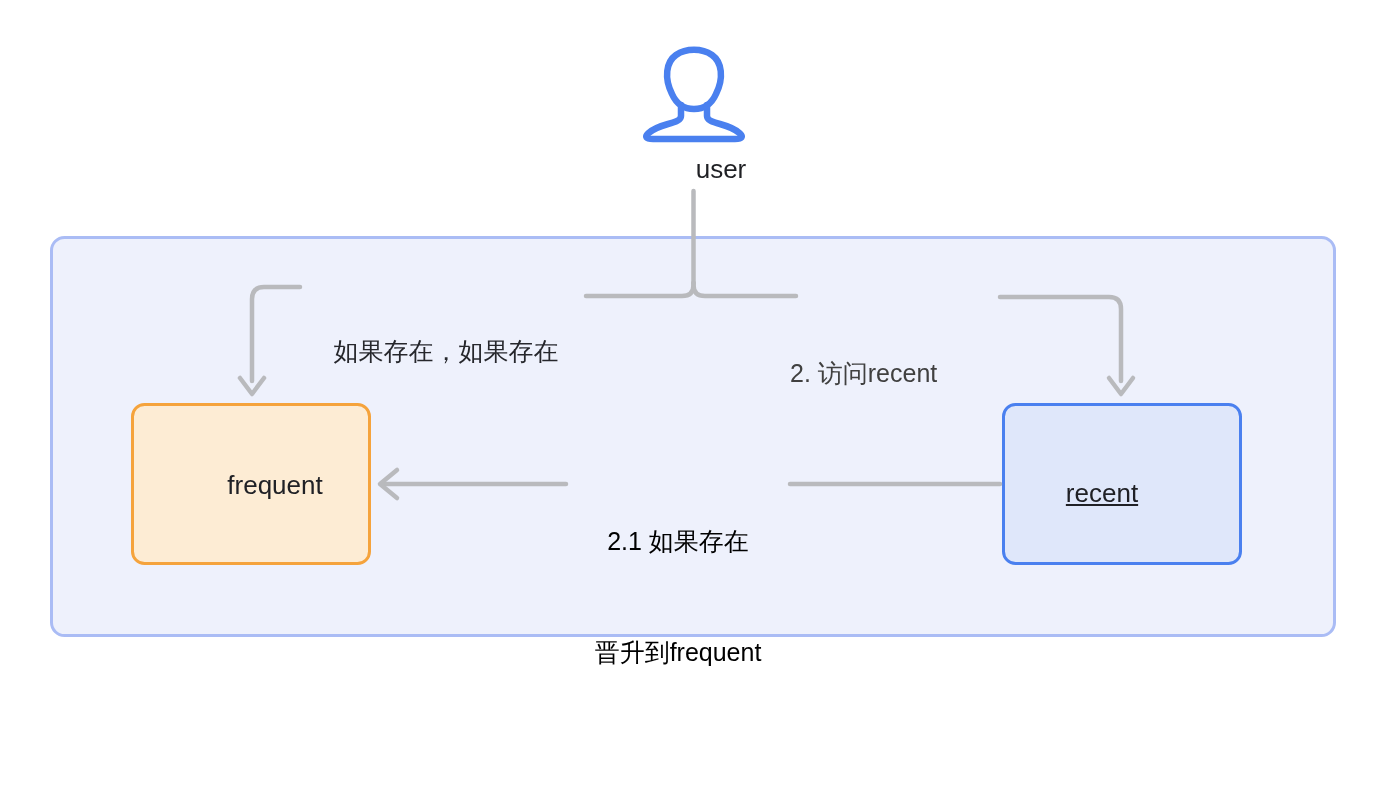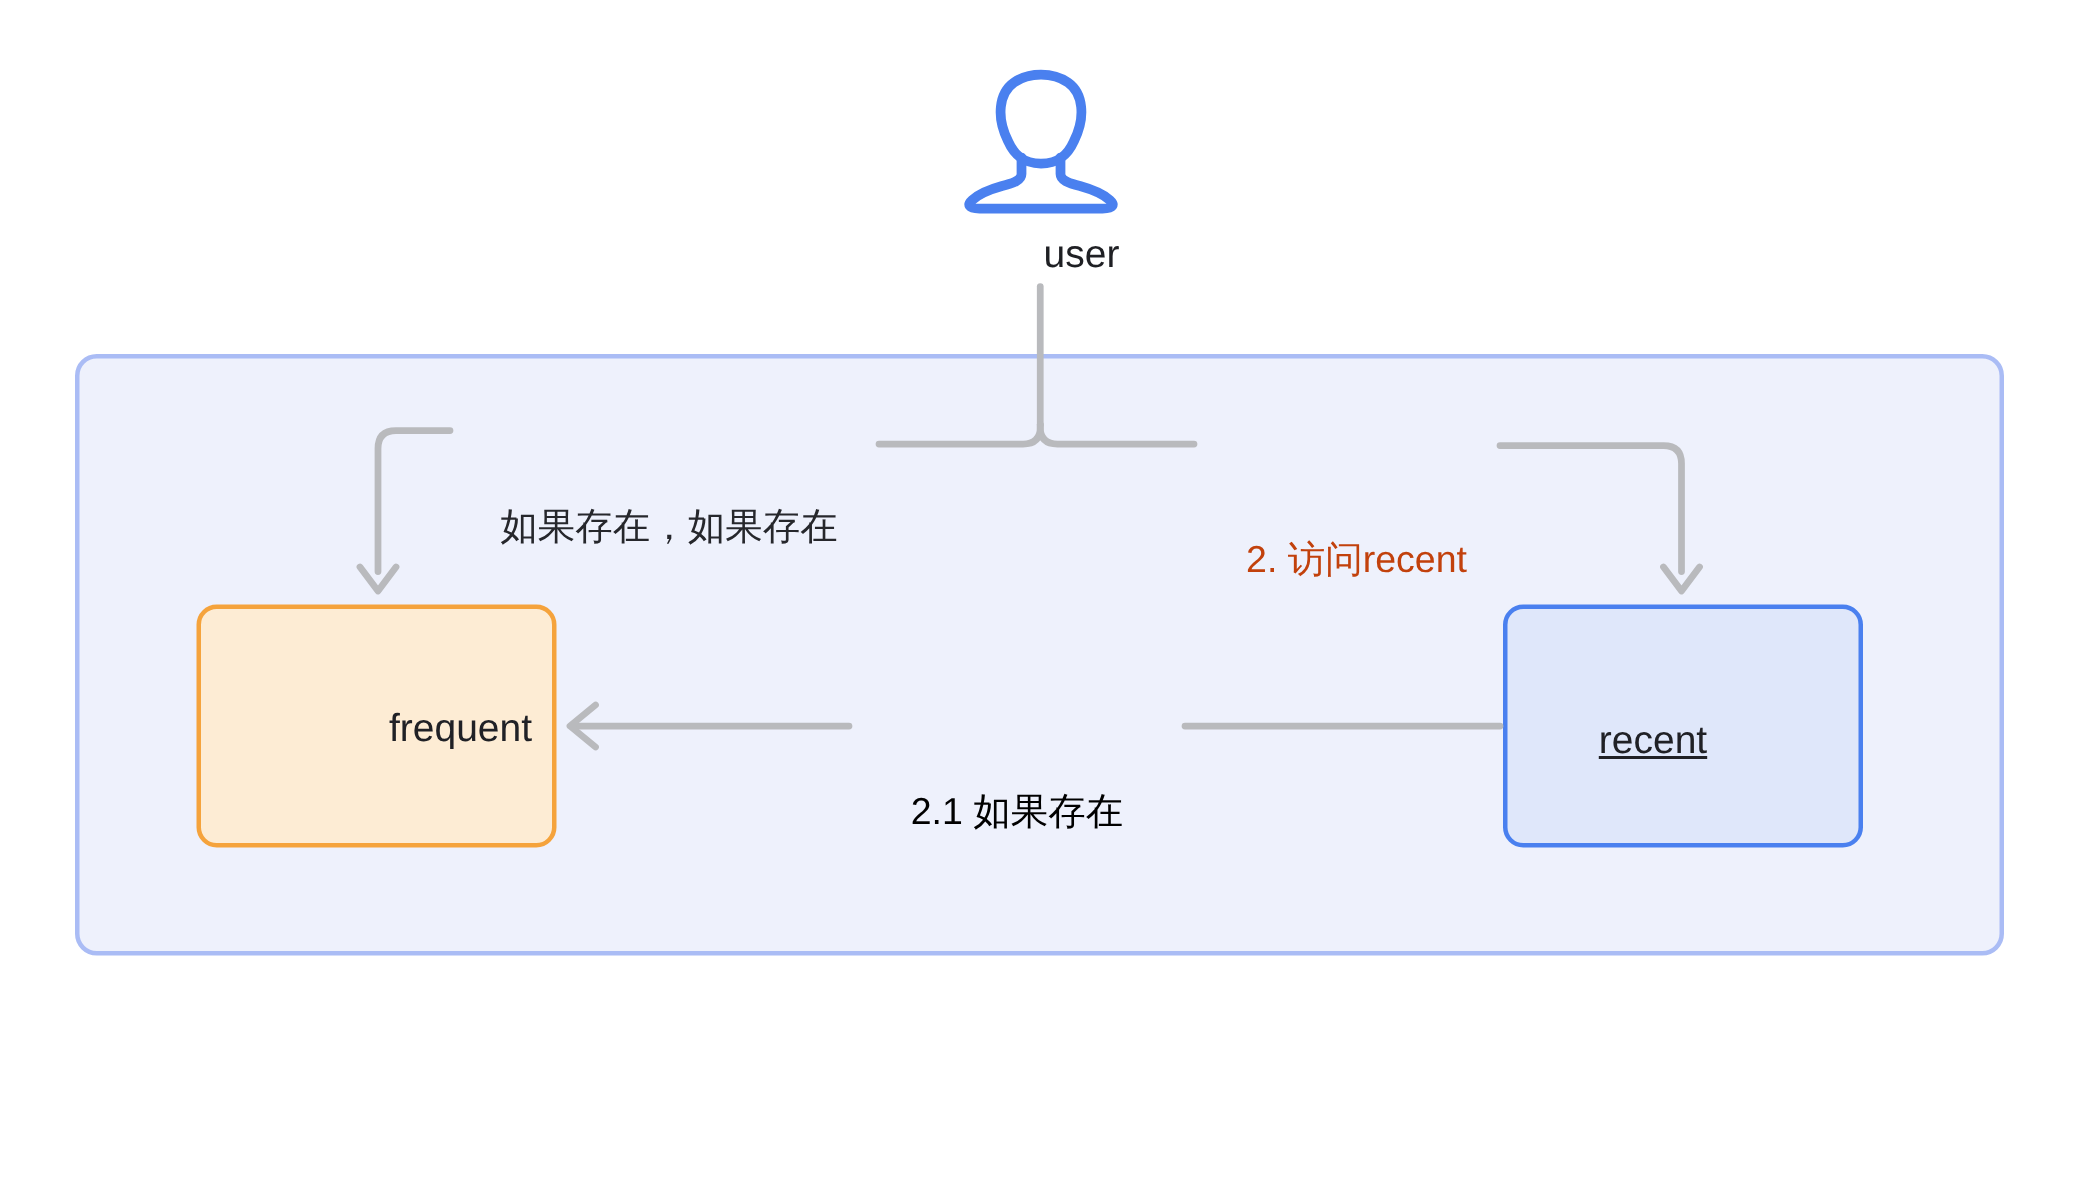--- a/index.html
+++ b/index.html
@@ -50,26 +50,26 @@
   #edge-label-left {
     left: 246px;
     top: 259px;
     width: 400px;
     text-align: center;
     font-size: 25px;
     color: #26272c;
   }
 
   #edge-label-right {
-    left: 768px;
+    left: 790px;
     top: 281px;
     width: 210px;
-    text-align: right;
+    text-align: left;
     font-size: 25px;
-    color: #c2410c;
+    color: #404040;
   }
 
   #edge-label-middle {
     left: 568px;
     top: 449px;
     width: 220px;
     text-align: center;
     font-size: 25px;
     color: #000000;
   }
@@ -77,21 +77,20 @@
   .node-text {
     position: absolute;
     text-align: center;
     font-size: 26px;
     color: #202126;
   }
   #node-text-frequent {
     left: 131px;
     top: 470px;
     width: 288px;
-    padding-left: 32px;
   }
   #node-text-recent {
     left: 1002px;
     top: 478px;
     width: 200px;
     text-decoration: underline;
   }
 
   #diagram-caption {
     position: absolute;
@@ -181,20 +180,21 @@
   <div class="lbl" id="edge-label-left">
     <div>如果存在，如果存在</div>
   </div>
 
   <div class="lbl" id="edge-label-right">
     <div>2. 访问recent</div>
   </div>
 
   <div class="lbl" id="edge-label-middle">
     <div>2.1 如果存在</div>
+    <div>晋升到frequent</div>
   </div>
 
   <div class="node-text" id="node-text-frequent">frequent</div>
 
   <div class="node-text" id="node-text-recent">recent</div>
 
 
 
 </div>
 

